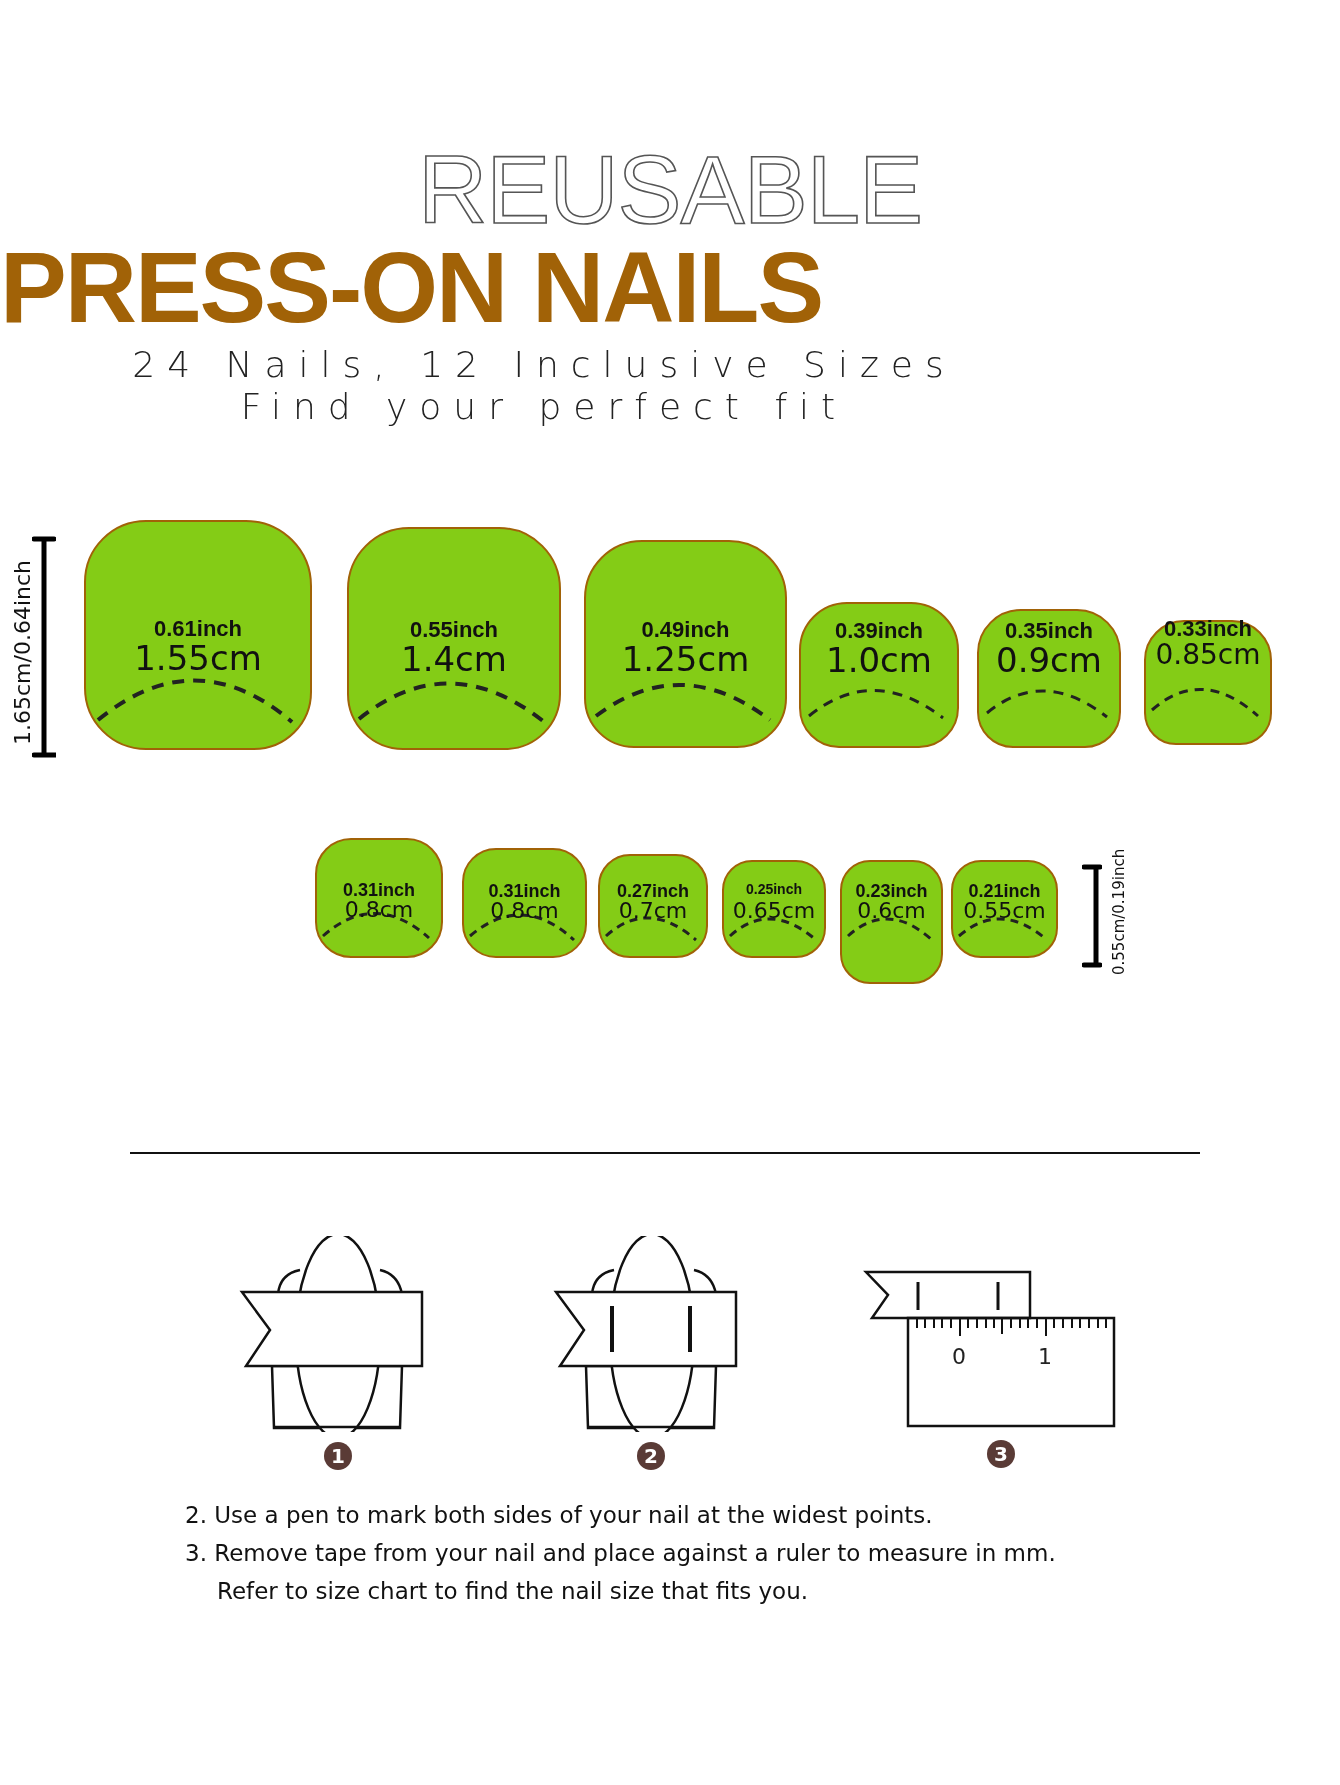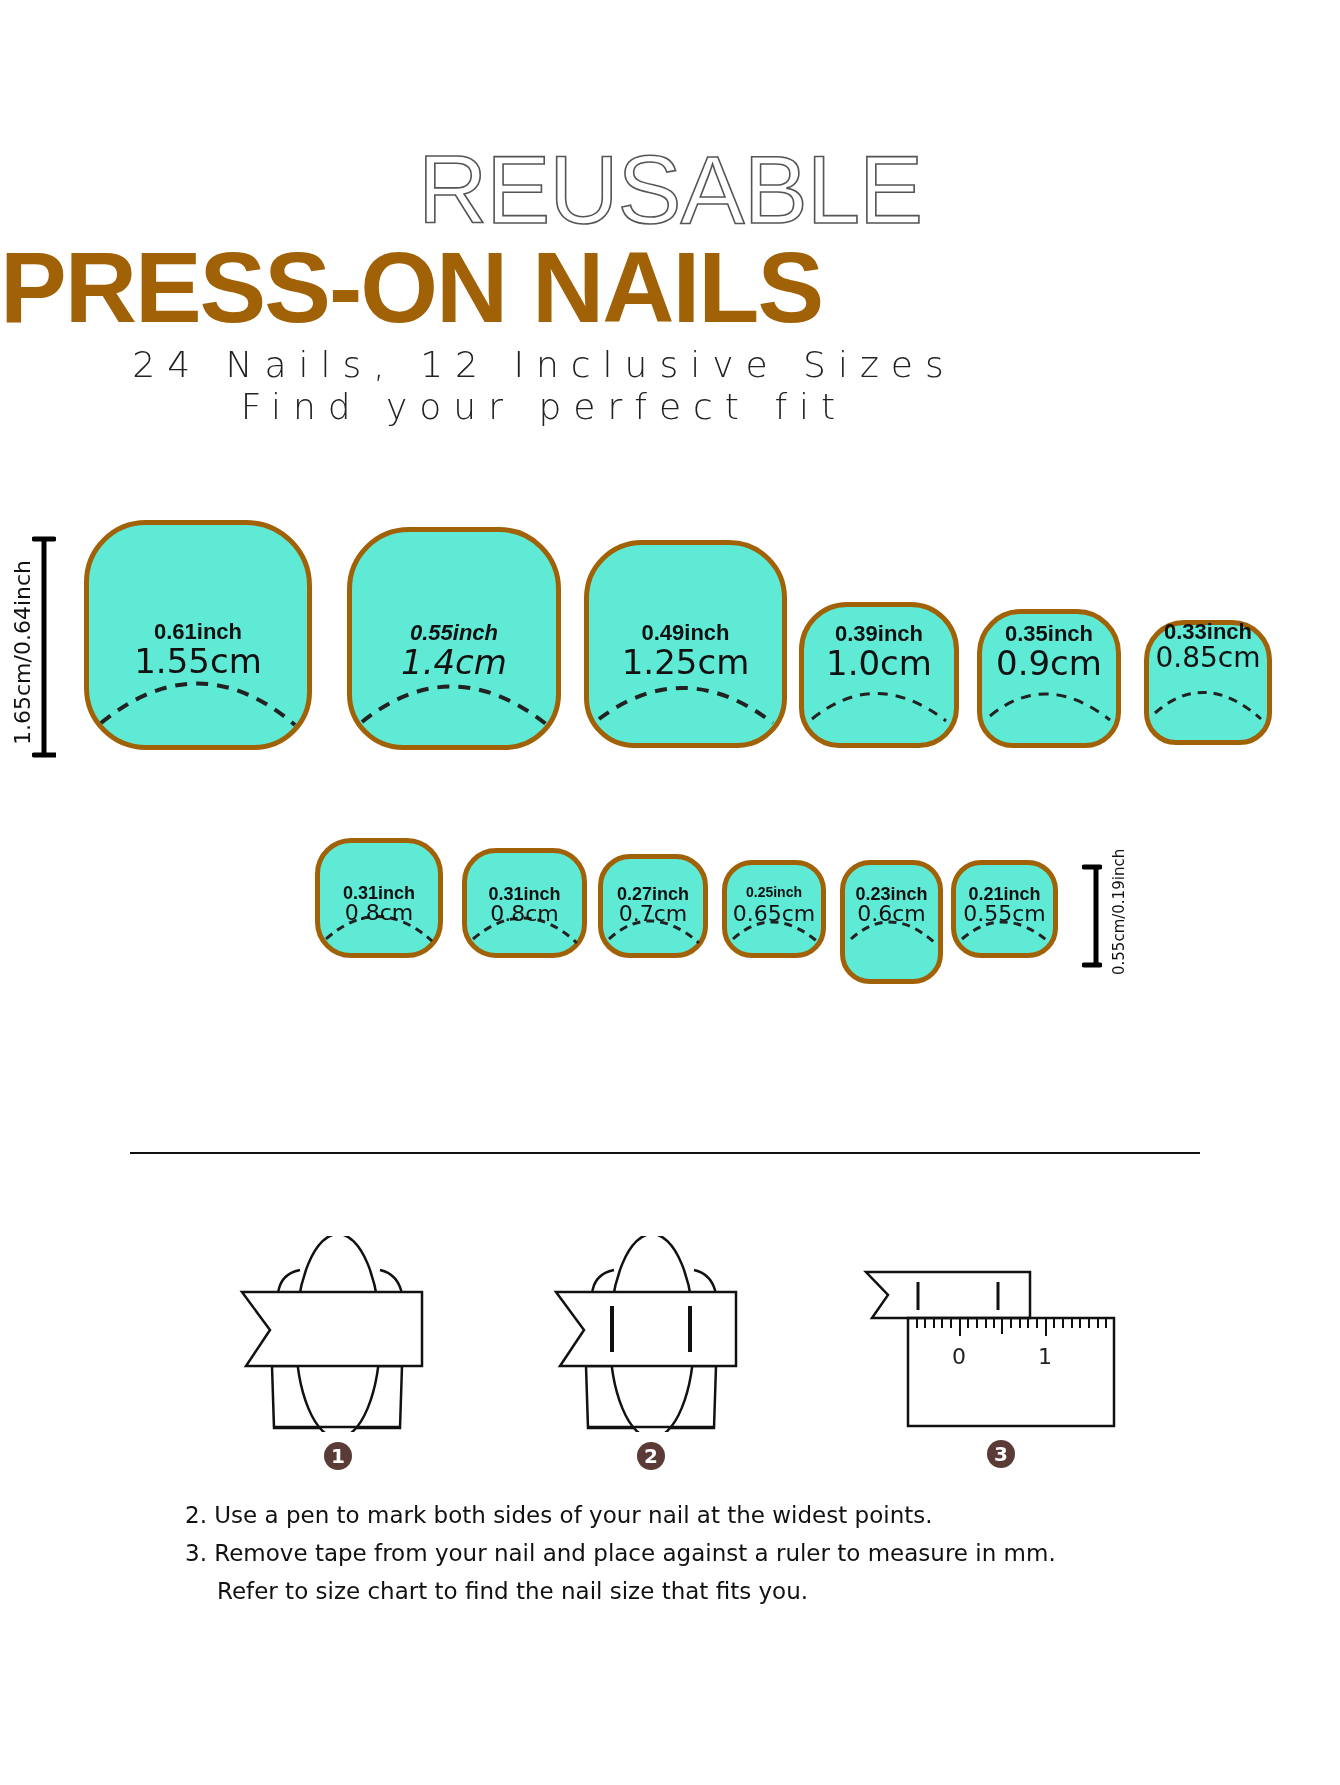--- a/index.html
+++ b/index.html
@@ -18,21 +18,21 @@
   }
   .subtitle {
     left: 0; width: 1088px; text-align: center;
     font-family: "DejaVu Sans", sans-serif; font-weight: 200;
     font-size: 36px; line-height: 42px; color: #222;
     letter-spacing: 12px;
   }
   .sub1 { top: 344px; }
   .sub2 { top: 386px; }
 
-  .nail { position: absolute; border: 5px solid #a16207; box-sizing: border-box; background: #5eead4; }
+  .nail { position: absolute; border: 2px solid #a16207; box-sizing: border-box; background: #84cc16; }
   .nail .inch { position: absolute; left: 0; right: 0; text-align: center; font-family: "Liberation Sans", sans-serif; font-weight: 700; color: #111; }
   .nail .cm { position: absolute; left: 0; right: 0; text-align: center; font-family: "DejaVu Sans", sans-serif; color: #111; }
   .nail svg.arc { position: absolute; left: 0; top: 0; }
 
   .vlabel { font-family: "DejaVu Sans", sans-serif; color: #111; white-space: nowrap; transform-origin: left top; }
 
   .divider { left: 130px; top: 1152px; width: 1070px; height: 2px; background: #111; }
 
   .badge { width: 28px; height: 28px; border-radius: 50%; background: #5A3B36; color: #fff; font-family: "DejaVu Sans", sans-serif; font-size: 20px; line-height: 28px; text-align: center; font-weight: 700; }
 
@@ -57,21 +57,21 @@
 </div>
 <div class="abs vlabel" style="left:10px; top:745px; font-size:22px; transform: rotate(-90deg);">1.65cm/0.64inch</div>
 
 <div class="nail" style="left:84px; top:520px; width:228px; height:230px; border-radius:62px 66px 58px 62px;">
   <svg class="arc" width="218" height="220">
       <path d="M12,198 Q110,118 206,200" fill="none" stroke="#222" stroke-width="4" stroke-dasharray="12 9"></path>
     </svg>
   <div class="inch" style="top:94px; font-size:22px;">0.61inch</div>
   <div class="cm" style="top:116px; font-size:34px;">1.55cm</div>
 </div>
-<div class="nail" style="left:347px; top:527px; width:214px; height:223px; border-radius:62px 62px 56px 56px;font-style:italic;">
+<div class="nail" style="left:347px; top:527px; width:214px; height:223px; border-radius:62px 62px 56px 56px;">
   <svg class="arc" width="204" height="213">
       <path d="M10,190 Q100,118 194,192" fill="none" stroke="#222" stroke-width="4" stroke-dasharray="12 9"></path>
     </svg>
   <div class="inch" style="top:88px; font-size:22px;">0.55inch</div>
   <div class="cm" style="top:110px; font-size:34px;">1.4cm</div>
 </div>
 <div class="nail" style="left:584px; top:540px; width:203px; height:208px; border-radius:58px 58px 50px 50px;">
   <svg class="arc" width="193" height="198">
       <path d="M10,174 Q95,110 184,178" fill="none" stroke="#222" stroke-width="4" stroke-dasharray="12 9"></path>
     </svg>

